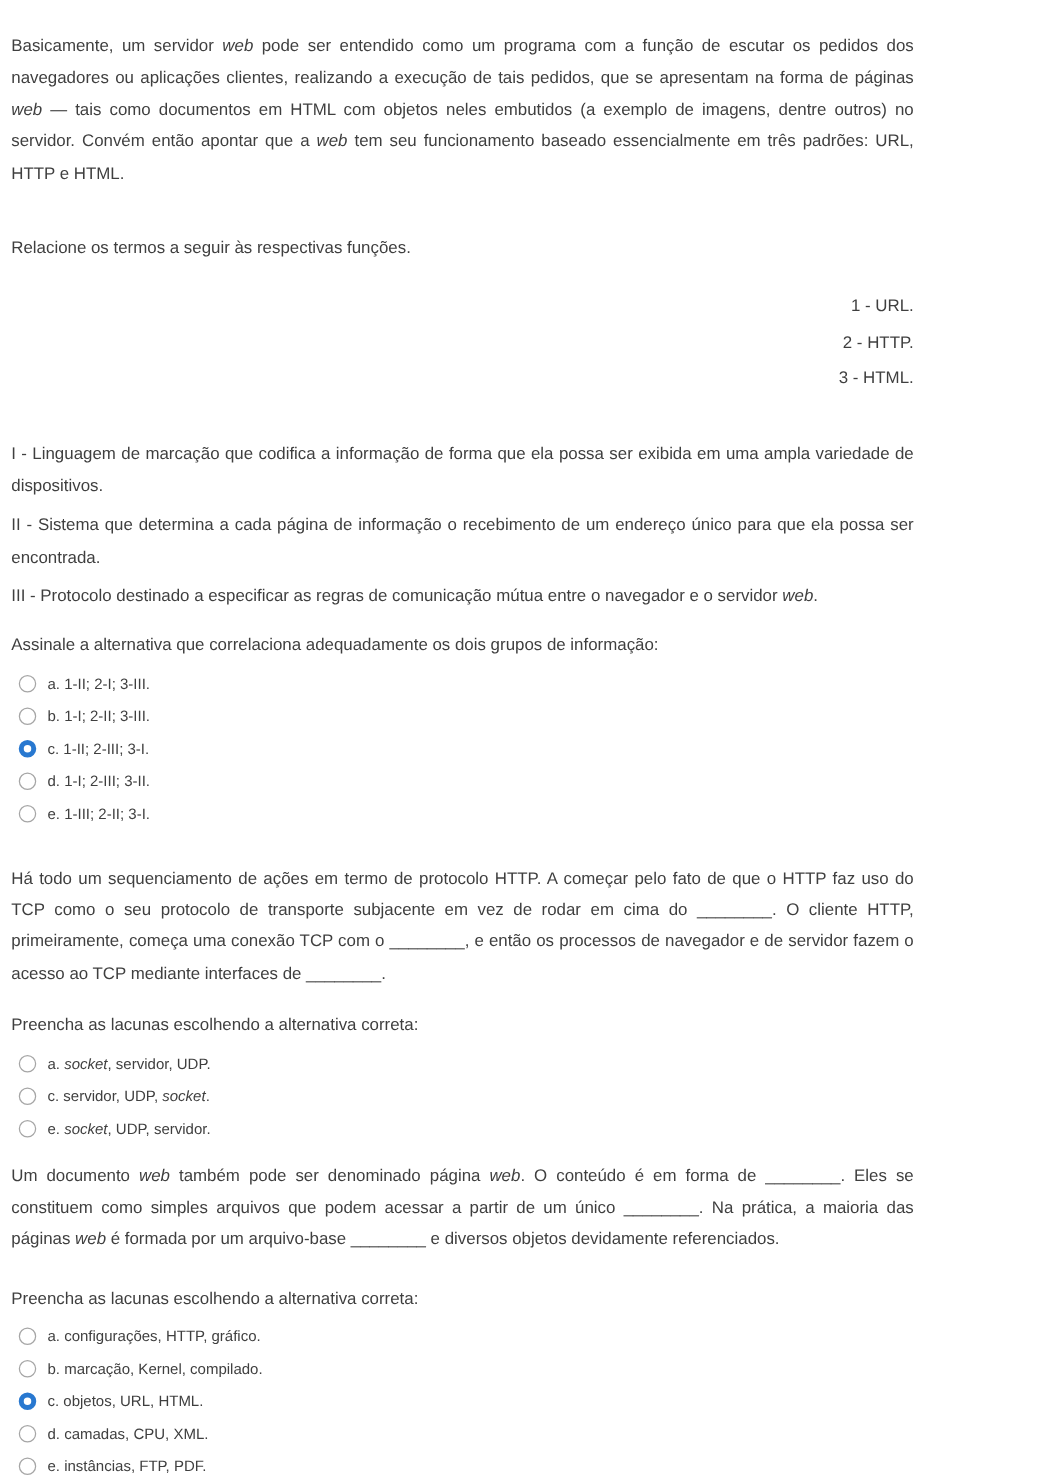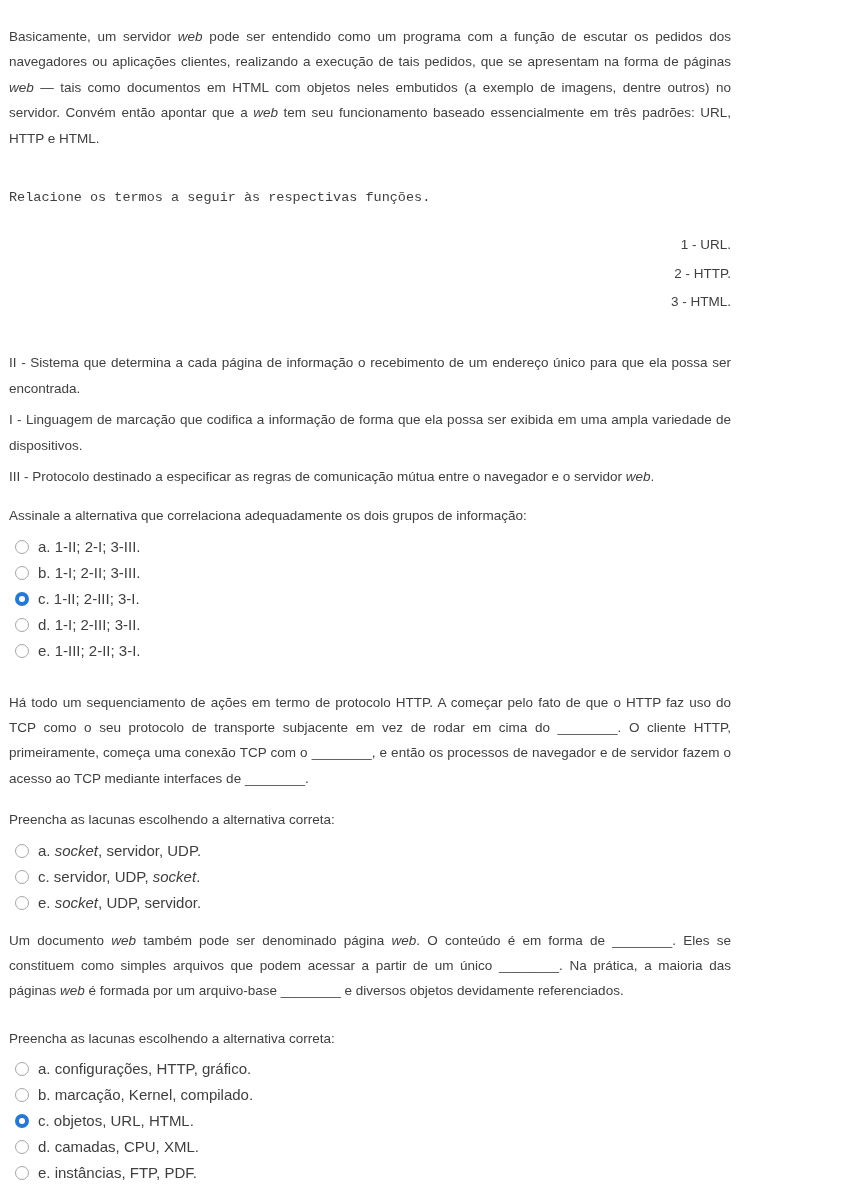--- a/index.html
+++ b/index.html
@@ -15,40 +15,40 @@
     box-sizing:border-box;
     padding:24px 9px 14px 9px;
     background:#ffffff;
   }
   .para{
     margin:0 0 24px 0;
     line-height:1.88;
   }
   .justify{ text-align:justify; }
   .intro{ margin-bottom:34px; }
-  .instruction{ margin-bottom:22px;font-family:Liberation Mono, monospace; }
+  .instruction{ margin-bottom:22px; }
   .terms{ margin:0 0 36px 0; }
   .term{ margin:0 0 3px 0; line-height:1.88;text-align:right; }
   .definitions{ margin:0; }
   .definition{ margin:0 0 6px 0; line-height:1.88; }
   .prompt{
     margin:14px 0 9px 0;
     line-height:1.88;
   }
   .options{
     margin:0 0 30px 0;
     padding-left:6px;
   }
   .options.tight{ margin-bottom:16px; }
   .option{
     display:flex;
     align-items:center;
     gap:9px;
     margin-bottom:8px;
-    font-size:15px;
+    font-size:12px;
     line-height:18px;
     cursor:default;
   }
   .radio{
     width:14px;
     height:14px;
     border-radius:50%;
     border:1px solid #a6a6a6;
     background:#ffffff;
     box-sizing:border-box;
@@ -70,22 +70,22 @@
 
   <p class="para instruction">Relacione os termos a seguir às respectivas funções.</p>
 
   <div class="terms">
     <p class="term">1 - URL.</p>
     <p class="term">2 - HTTP.</p>
     <p class="term">3 - HTML.</p>
   </div>
 
   <div class="definitions">
+    <p class="definition justify">I - Linguagem de marcação que codifica a informação de forma que ela possa ser exibida em uma ampla variedade de dispositivos.</p>
     <p class="definition justify">II - Sistema que determina a cada página de informação o recebimento de um endereço único para que ela possa ser encontrada.</p>
-    <p class="definition justify">I - Linguagem de marcação que codifica a informação de forma que ela possa ser exibida em uma ampla variedade de dispositivos.</p>
     <p class="definition justify">III - Protocolo destinado a especificar as regras de comunicação mútua entre o navegador e o servidor <i>web</i>.</p>
   </div>
 
   <p class="para prompt">Assinale a alternativa que correlaciona adequadamente os dois grupos de informação:</p>
 
   <div class="options">
     <div class="option">
       <span class="radio" data-checked="false"></span>
       <span class="option-label">a. 1-II; 2-I; 3-III.</span>
     </div>

